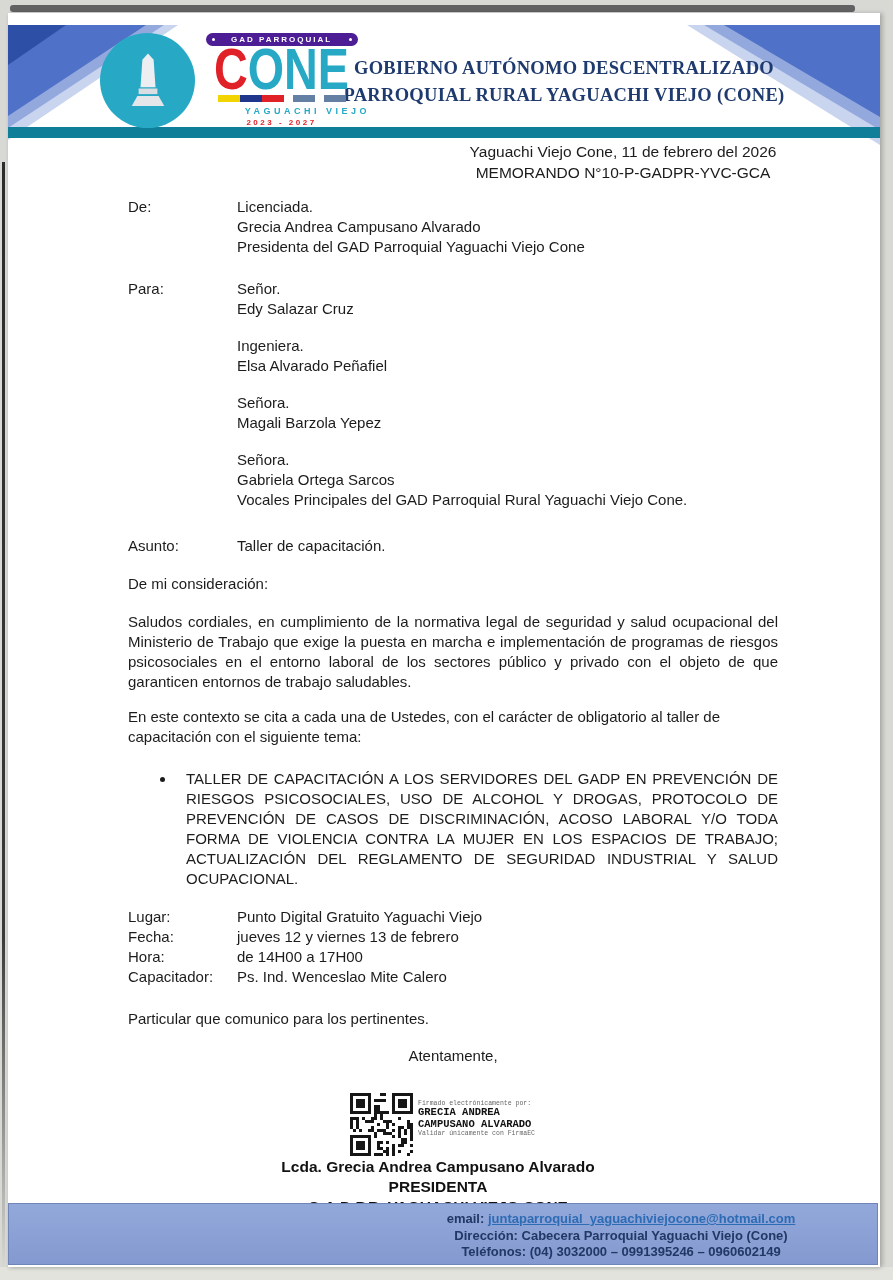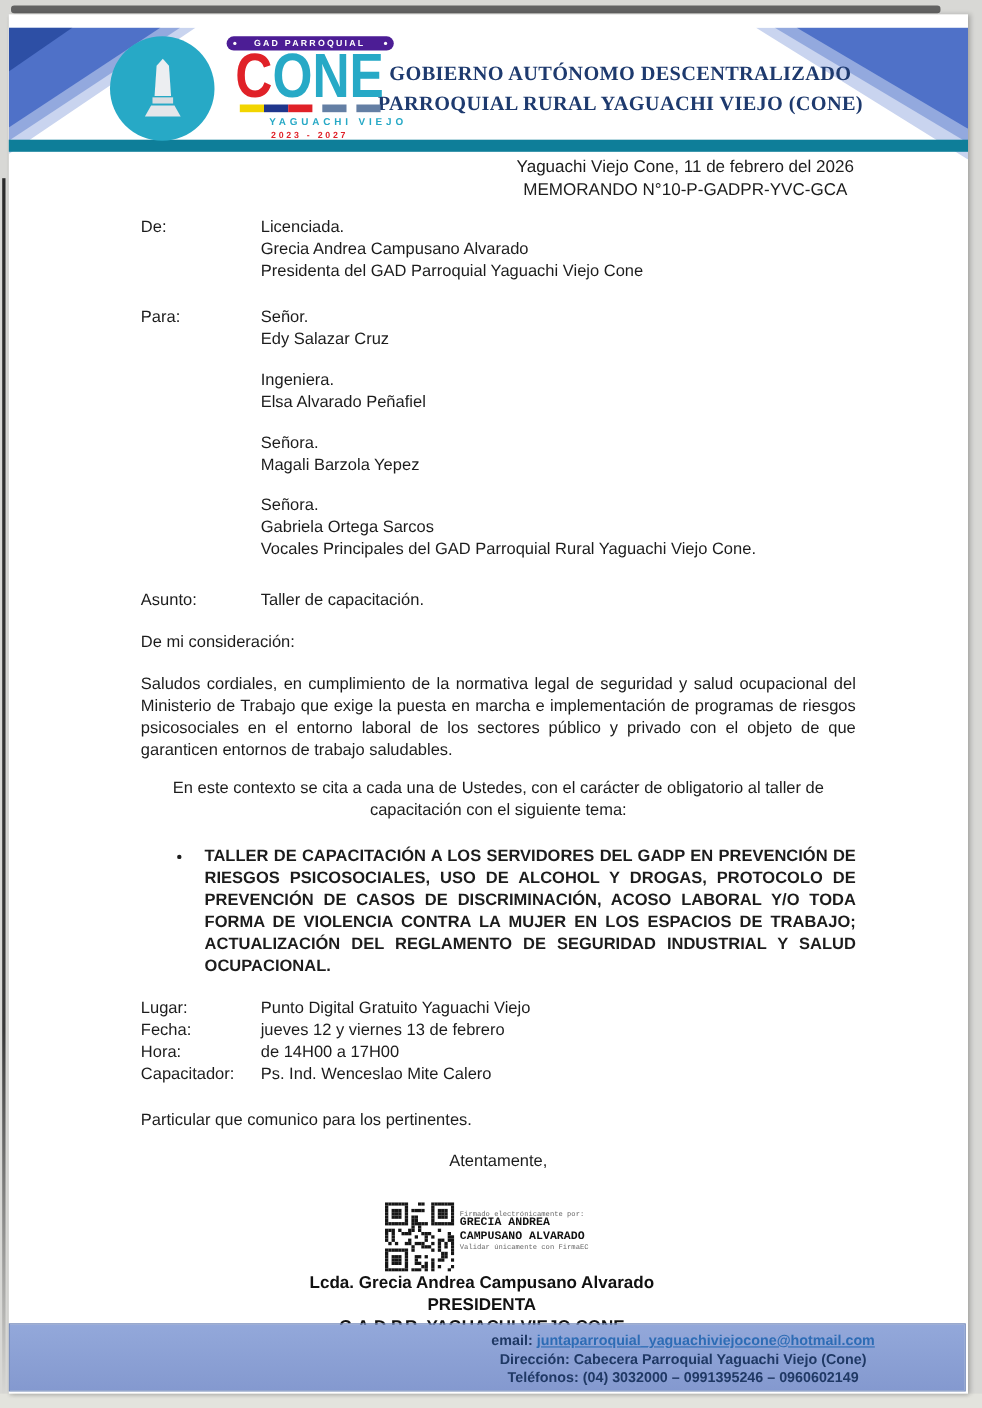--- a/index.html
+++ b/index.html
@@ -59,23 +59,23 @@
   .content{position:absolute;left:120px;top:128px;width:650px;
     font-size:15px;line-height:20px;color:#1c1c1c;}
   .dateline{margin-left:330px;width:330px;text-align:center;font-size:15.5px;line-height:21px;margin-bottom:14px;}
   .row{display:grid;grid-template-columns:109px 1fr;}
   .sec-de{margin-bottom:22px;}
   .sec-para{margin-bottom:26px;}
   .group{margin-bottom:17px;} .group:last-child{margin-bottom:0;}
   .sec-asunto{margin-bottom:18px;}
   .salutation{margin-bottom:18px;}
   .para{margin:0 0 15px 0;text-align:justify;}
-  .para.p2{margin-bottom:22px;text-align:center;}
+  .para.p2{margin-bottom:22px;text-align:left;}
   ul.topic{margin:0 0 18px 0;padding-left:48px;}
-  ul.topic li{padding-left:10px;text-align:justify;font-weight:bold;}
+  ul.topic li{padding-left:10px;text-align:justify;}
   .sec-details{margin-bottom:22px;}
   .note{margin-bottom:17px;}
   .closing{text-align:center;margin-bottom:27px;}
 
   .stamp{display:flex;align-items:flex-start;margin-left:222px;height:62px;margin-bottom:2px;}
   .qr{width:63px;height:63px;flex:0 0 auto;}
   .stamp-text{margin-left:5px;padding-top:7px;font-family:Liberation Mono, monospace;}
   .stamp-tiny{font-size:6.5px;line-height:7px;color:#666;white-space:nowrap;}
   .stamp-name{font-size:10.5px;line-height:11.5px;font-weight:bold;color:#111;white-space:nowrap;}
 

